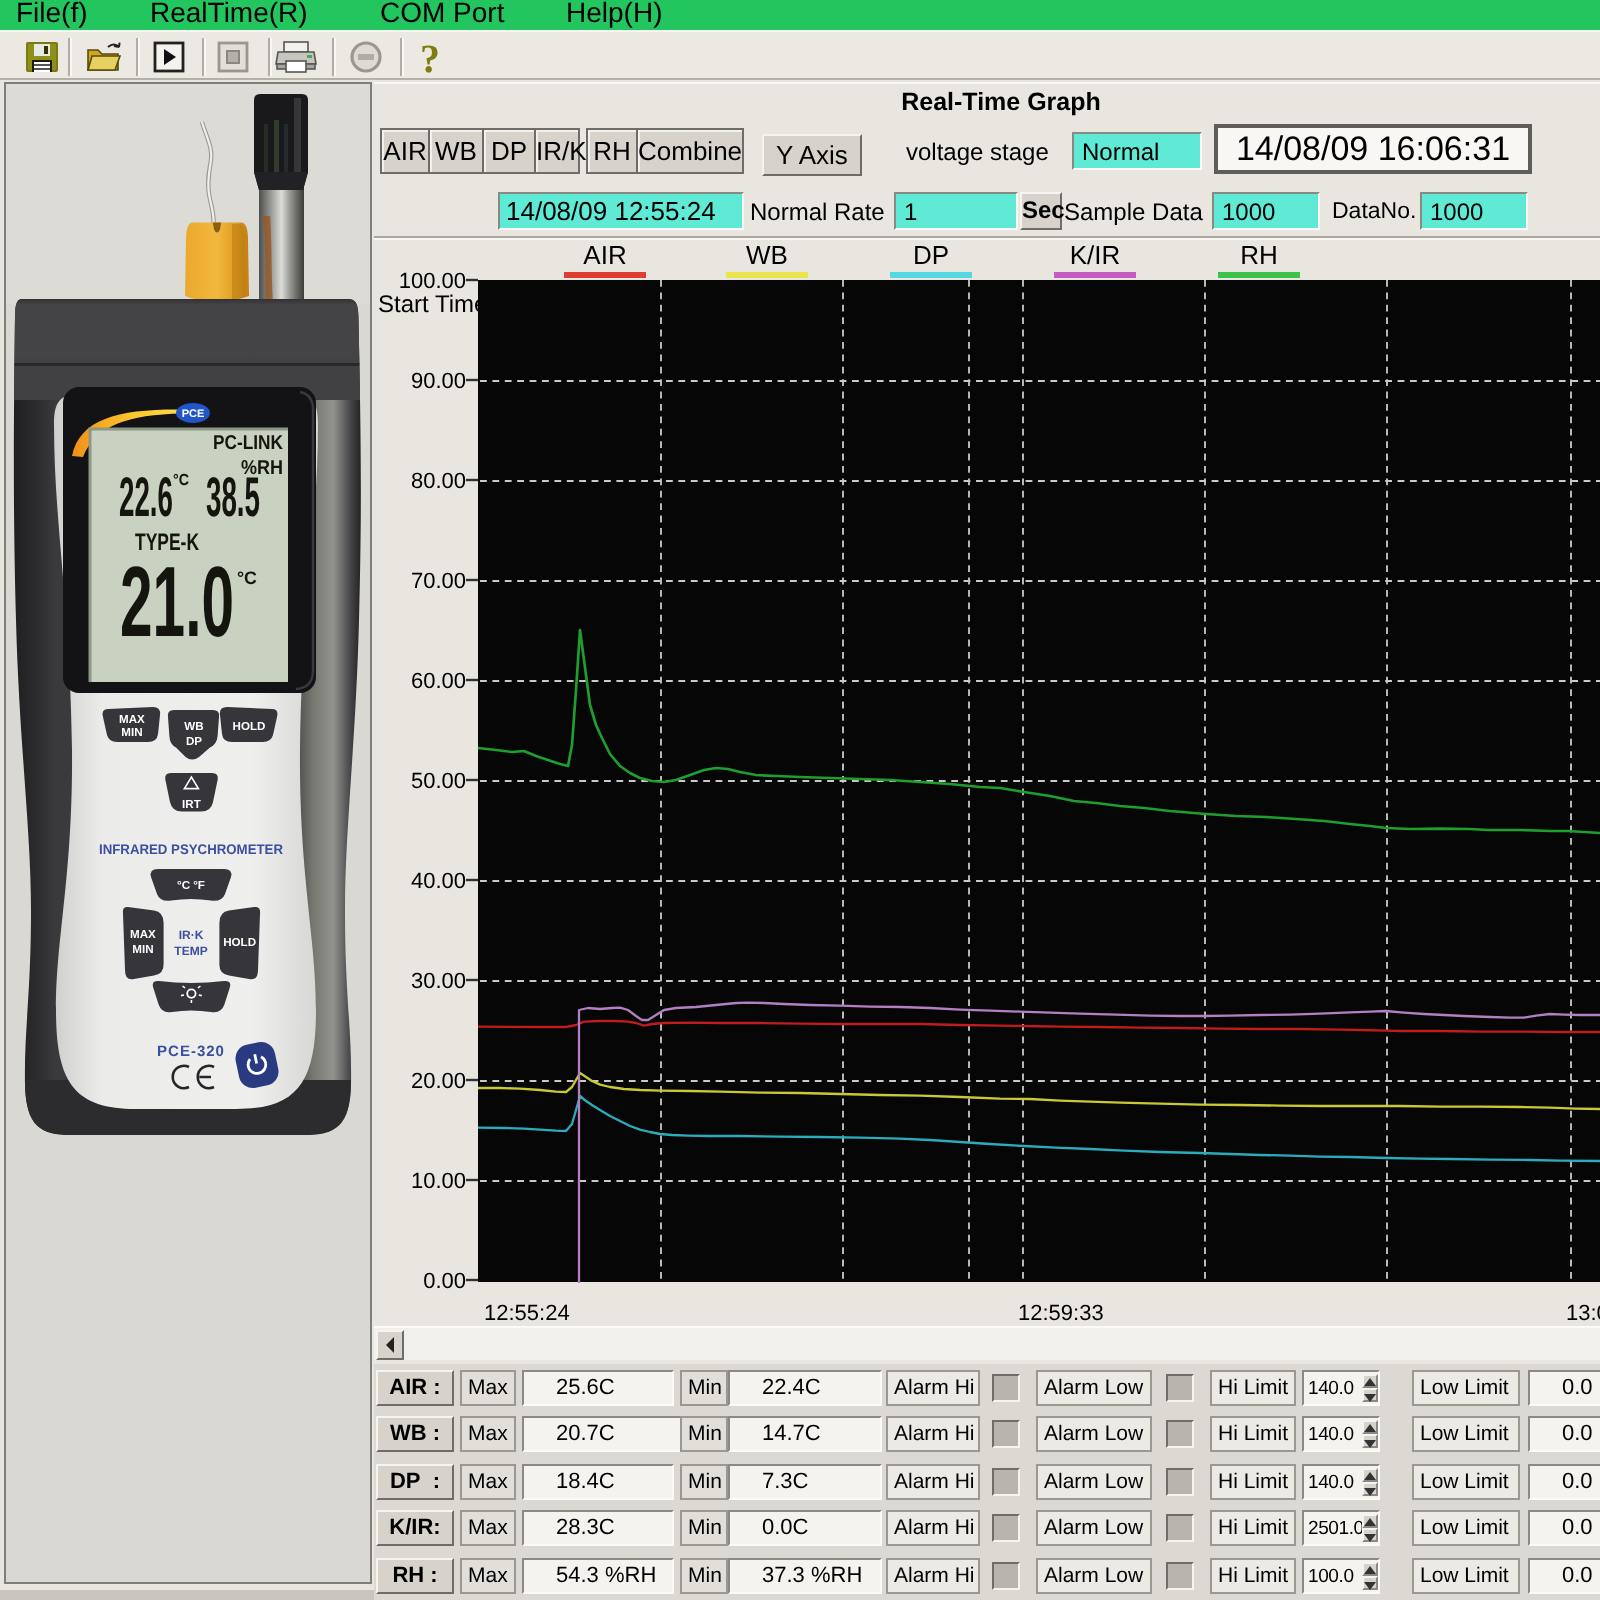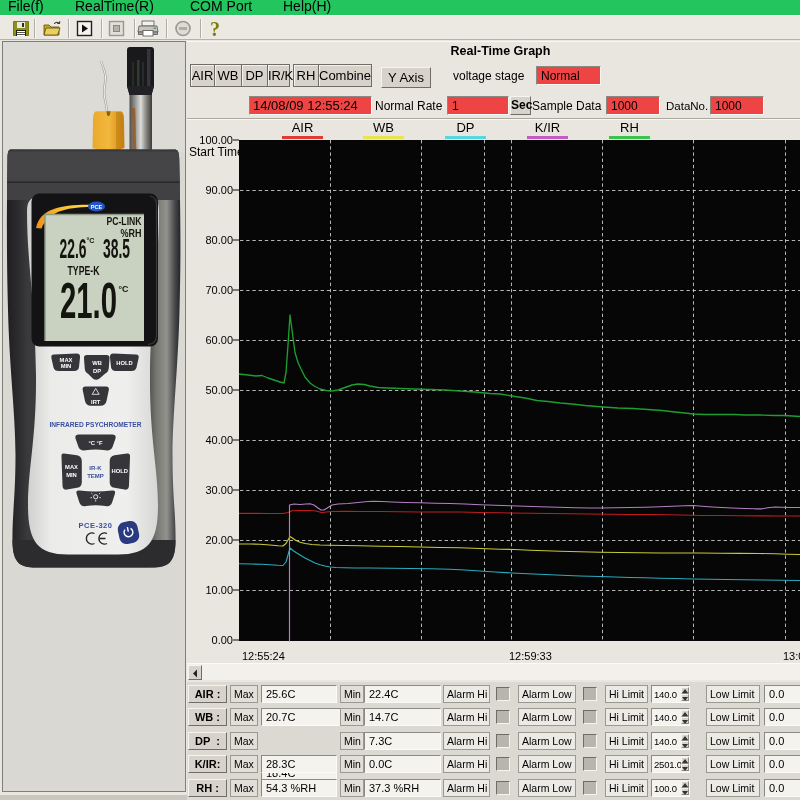--- a/index.html
+++ b/index.html
@@ -1,29 +1,29 @@
 <!DOCTYPE html>
 <html><head>
 <meta charset="utf-8">
 <style>
 * { margin:0; padding:0; box-sizing:border-box; }
 html,body { width:800px; height:800px; overflow:hidden; }
 body { font-family:"Liberation Sans", sans-serif; background:#e9e6df; position:relative; }
 .abs { position:absolute; }
 .menu { font-size:14px; top:-1px; line-height:14px; color:#000; white-space:nowrap; }
-.sunk { background:#ef4444; border-top:1px solid #8a8a84; border-left:1px solid #8a8a84; border-bottom:1px solid #fbfaf7; border-right:1px solid #fbfaf7; }
+.sunk { background:#5eead4; border-top:1px solid #8a8a84; border-left:1px solid #8a8a84; border-bottom:1px solid #fbfaf7; border-right:1px solid #fbfaf7; }
 .btn { background:#d7d3ca; border-top:1px solid #f6f4ef; border-left:1px solid #f6f4ef; border-bottom:1px solid #6f6d67; border-right:1px solid #6f6d67; }
 .fld { position:absolute; font-size:12px; color:#000; padding-left:4px; display:flex; align-items:center; white-space:nowrap; }
 .lbl { position:absolute; font-size:12px; color:#000; white-space:nowrap; display:flex; align-items:center; }
 .btng { top:0; height:23px; background:#d7d3ca; border:1px solid #6f6d67; box-shadow:inset 1px 1px 0 #f3f1ec; font-size:13px; text-align:center; line-height:21px; color:#000; }
 .leg { position:absolute; top:78px; width:41px; text-align:center; font-size:13px; color:#000; }
 .leg i { display:block; height:3px; margin-top:1px; }
 .row { position:absolute; left:0; width:616px; height:18px; }
 .rlbl { position:absolute; left:1px; top:0; width:39px; height:18px; background:#d7d3ca; border-top:1px solid #f6f4ef; border-left:1px solid #f6f4ef; border-bottom:1px solid #6f6d67; border-right:1px solid #6f6d67; font-size:11px; font-weight:bold; text-align:center; line-height:16px; }
-.rfld { position:absolute; top:0; height:18px; background:#f4f3ee; border:1px solid #8a8a84; border-bottom-color:#fbfaf7; border-right-color:#fbfaf7; font-size:11px; padding-left:4px; display:flex; align-items:center; white-space:nowrap; overflow:hidden; }
+.rfld { position:absolute; top:0; height:18px; background:#f4f3ee; border:1px solid #8a8a84; border-bottom-color:#fbfaf7; border-right-color:#fbfaf7; font-size:11px; padding-left:16px; display:flex; align-items:center; white-space:nowrap; overflow:hidden; }
 .albl { position:absolute; top:0; height:18px; background:#eceae4; border:1px solid #9a988f; font-size:10.5px; padding-left:3px; display:flex; align-items:center; white-space:nowrap; overflow:hidden; }
 .cb { position:absolute; top:2px; width:14px; height:14px; background:#b8b5ad; border-top:1px solid #6f6d67; border-left:1px solid #6f6d67; border-bottom:1px solid #f6f4ef; border-right:1px solid #f6f4ef; }
 .spin { position:absolute; top:1px; right:0px; width:8px; height:14px; background:#e9e6df; }
 .spin b { display:block; width:8px; height:7px; background:#d7d3ca; border:1px solid #8a8a84; border-top-color:#f6f4ef; border-left-color:#f6f4ef; }
 </style>
 </head>
 <body>
 <div class="abs" style="left:0;top:795px;width:800px;height:5px;background:#c9c6be;"></div>
 
 <div class="abs" style="left:0;top:0;width:800px;height:15px;background:#22c55e;">
@@ -253,20 +253,21 @@
     <div class="abs btng" style="left:0;width:25px;">AIR</div>
     <div class="abs btng" style="left:24px;width:28px;">WB</div>
     <div class="abs btng" style="left:51px;width:27px;">DP</div>
     <div class="abs btng" style="left:77px;width:23px;">IR/K</div>
     <div class="abs btng" style="left:103px;width:26px;">RH</div>
     <div class="abs btng" style="left:128px;width:54px;">Combine</div>
   </div>
   <div class="abs btn" style="left:194px;top:25px;width:50px;height:21px;font-size:13px;text-align:center;line-height:19px;">Y Axis</div>
   <div class="lbl" style="left:266px;top:27px;height:13px;">voltage stage</div>
   <div class="fld sunk" style="left:349px;top:24px;width:65px;height:19px;">Normal</div>
+  <div class="abs" style="left:420px;top:20px;width:159px;height:25px;background:#f8f7f3;border:2px solid #5f5d58;font-size:17px;text-align:center;line-height:21px;white-space:nowrap;">14/08/09 16:06:31</div>
 
   <div class="lbl" style="left:2px;top:66px;height:19px;margin-top:34px;">Start Time</div>
   <div class="fld sunk" style="left:62px;top:54px;width:123px;height:19px;font-size:13px;padding-left:3px;">14/08/09 12:55:24</div>
   <div class="lbl" style="left:188px;top:54px;height:19px;">Normal Rate</div>
   <div class="fld sunk" style="left:260px;top:54px;width:62px;height:19px;">1</div>
   <div class="abs btn" style="left:323px;top:54px;width:21px;height:19px;font-size:12px;text-align:center;line-height:17px;font-weight:bold;">Sec</div>
   <div class="lbl" style="left:345px;top:54px;height:19px;">Sample Data</div>
   <div class="fld sunk" style="left:419px;top:54px;width:54px;height:19px;">1000</div>
   <div class="lbl" style="left:479px;top:54px;height:19px;font-size:11.5px;">DataNo.</div>
   <div class="fld sunk" style="left:523px;top:54px;width:54px;height:19px;">1000</div>
@@ -382,21 +383,21 @@
               <path d="M0,1 L6,1 L3,5 Z" fill="#333"></path>
             </svg>
           </b>
         </span></div>
       <div class="albl" style="left:519px;width:54px;">Low Limit</div>
       <div class="rfld" style="left:577px;width:39px;">0.0</div>
     </div>
     <div class="row" style="top:690px;">
       <div class="rlbl">DP&nbsp;&nbsp;:</div>
       <div class="albl" style="left:43px;width:28px;background:#e2dfd8;">Max</div>
-      <div class="rfld" style="left:74px;width:76px;margin-top:32px;">18.4C</div>
+      <div class="rfld" style="left:74px;width:76px;">18.4C</div>
       <div class="albl" style="left:153px;width:24px;background:#e2dfd8;">Min</div>
       <div class="rfld" style="left:177px;width:77px;">7.3C</div>
       <div class="albl" style="left:256px;width:47px;">Alarm Hi</div>
       <div class="cb" style="left:309px;"></div>
       <div class="albl" style="left:331px;width:58px;">Alarm Low</div>
       <div class="cb" style="left:396px;"></div>
       <div class="albl" style="left:418px;width:43px;">Hi Limit</div>
       <div class="rfld" style="left:464px;width:39px;padding-left:2px;font-size:9.5px;letter-spacing:-0.2px;">140.0<span class="spin">
           <b>
             <svg width="6" height="5" style="display:block;margin:0.5px auto;">

